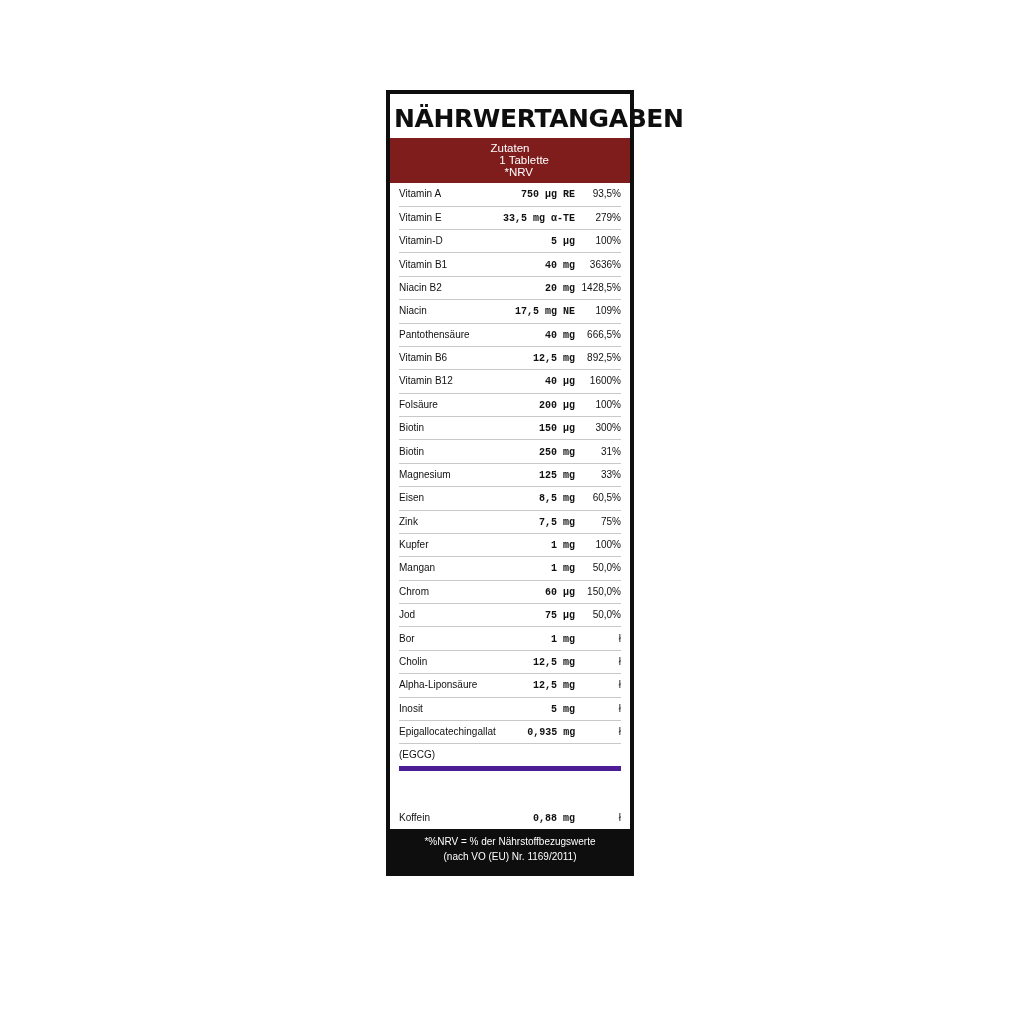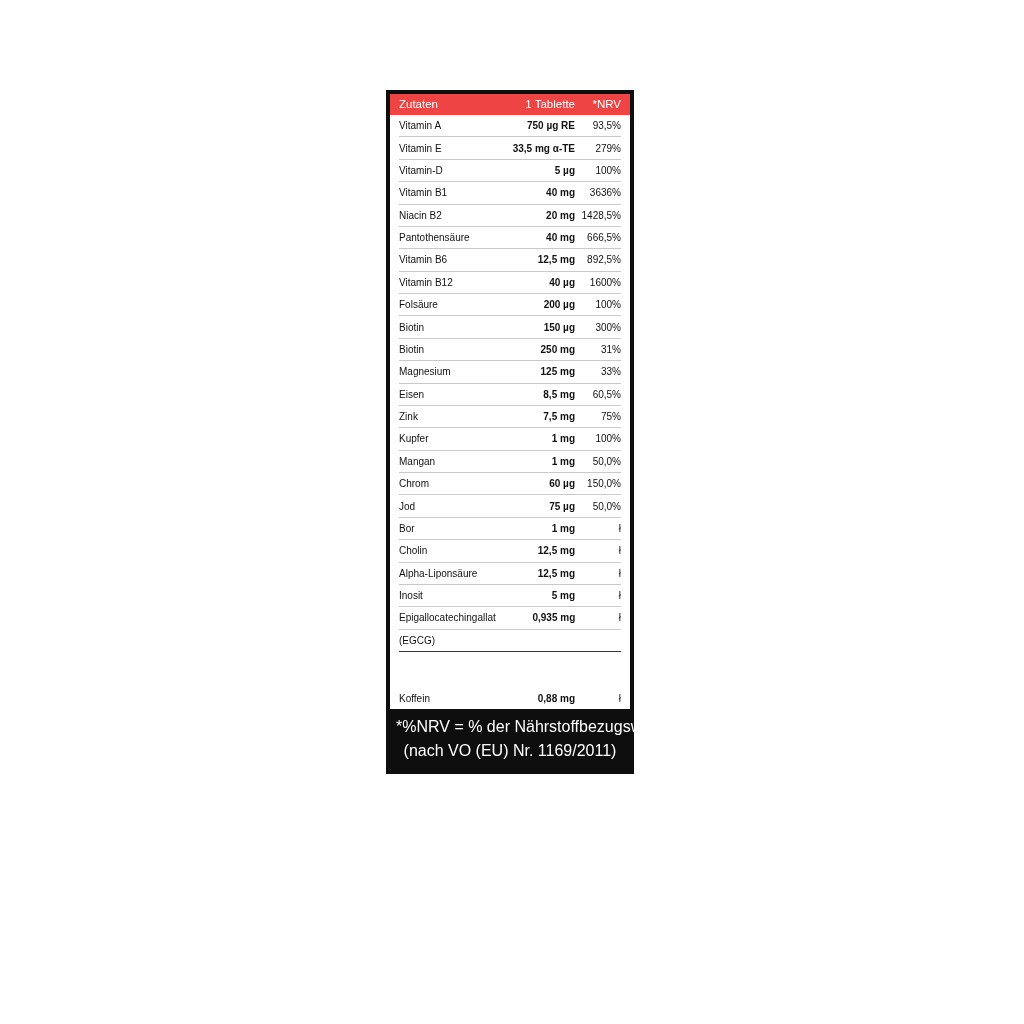--- a/index.html
+++ b/index.html
@@ -35,25 +35,26 @@
     letter-spacing: -0.4px;
     text-align: center;
     color: #0e0e0e;
     padding: 12px 4px 6px 4px;
     line-height: 1.05;
     white-space: nowrap;
   }
   .header-row {
     display: flex;
     align-items: center;
-    background: #ef4444;
+    background: #7f1d1d;
     color: #ffffff;
     font-size: 11.5px;
     padding: 4px 9px 5px 9px;
     box-sizing: border-box;
+    flex-direction: column;
   }
   .header-row .c-name { flex: 1 1 auto; text-align: left; }
   .header-row .c-amount { width: 78px; text-align: right; }
   .header-row .c-nrv { width: 46px; text-align: right; }
 
   .rows {
     padding: 0 9px;
     box-sizing: border-box;
   }
   .row {
@@ -69,47 +70,49 @@
   .row .c-name {
     flex: 1 1 auto;
     text-align: left;
     white-space: nowrap;
   }
   .row .c-amount {
     width: 80px;
     text-align: right;
     font-weight: bold;
     white-space: nowrap;
+    font-family: Liberation Mono, monospace;
   }
   .row .c-nrv {
     width: 46px;
     text-align: right;
     white-space: nowrap;
   }
   .row.continuation .c-name { font-weight: normal; }
-  .row.continuation { border-bottom: 1px solid #4c1d95; }
+  .row.continuation { border-bottom: 5px solid #4c1d95; }
 
   .footnote {
     background: #0e0e0e;
     color: #ffffff;
     text-align: center;
-    font-size: 16px;
+    font-size: 10px;
     line-height: 1.45;
     padding: 6px 6px 8px 6px;
     box-sizing: border-box;
   }
   .footnote div { white-space: nowrap; }
 </style>
 </head>
 <body>
 
 <div class="page">
 
   <div class="panel">
 
+    <div class="panel-title">NÄHRWERTANGABEN</div>
 
     <div class="header-row">
       <span class="c-name">Zutaten</span>
       <span class="c-amount">1 Tablette</span>
       <span class="c-nrv">*NRV</span>
     </div>
 
     <div class="rows" id="rows-container">
         <div class="row">
           <span class="c-name">Vitamin A</span>
@@ -130,20 +133,25 @@
           <span class="c-name">Vitamin B1</span>
           <span class="c-amount">40 mg</span>
           <span class="c-nrv">3636%</span>
         </div>
         <div class="row">
           <span class="c-name">Niacin B2</span>
           <span class="c-amount">20 mg</span>
           <span class="c-nrv">1428,5%</span>
         </div>
         <div class="row">
+          <span class="c-name">Niacin</span>
+          <span class="c-amount">17,5 mg NE</span>
+          <span class="c-nrv">109%</span>
+        </div>
+        <div class="row">
           <span class="c-name">Pantothensäure</span>
           <span class="c-amount">40 mg</span>
           <span class="c-nrv">666,5%</span>
         </div>
         <div class="row">
           <span class="c-name">Vitamin B6</span>
           <span class="c-amount">12,5 mg</span>
           <span class="c-nrv">892,5%</span>
         </div>
         <div class="row">

